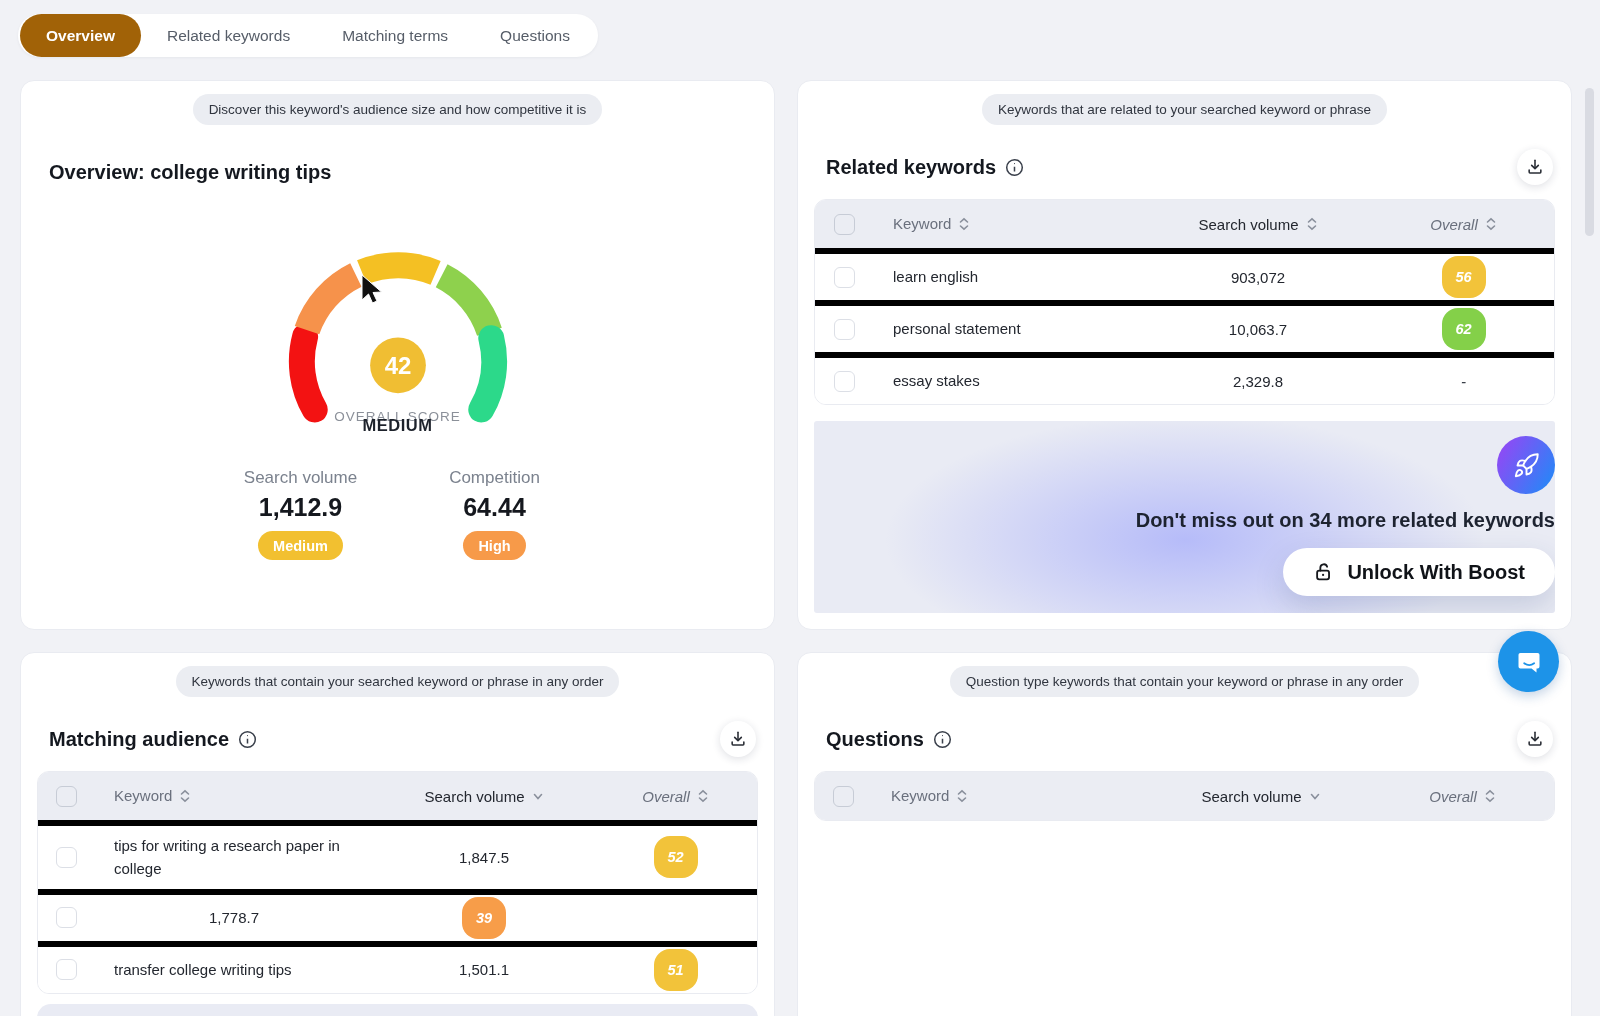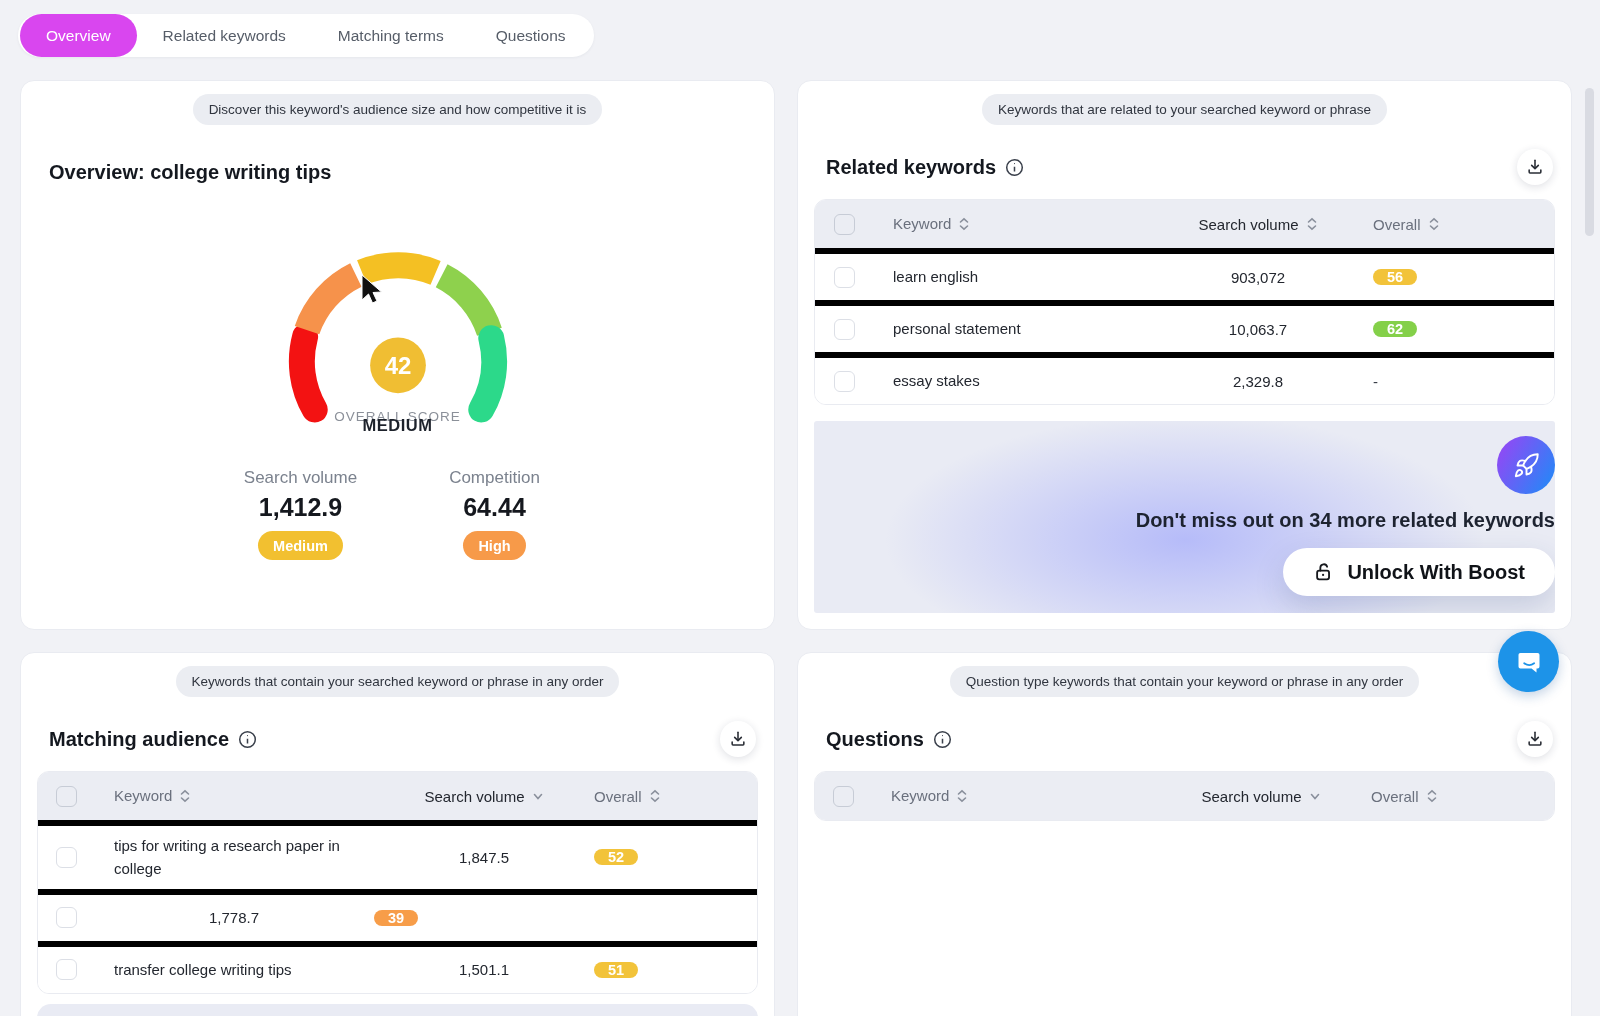--- a/index.html
+++ b/index.html
@@ -16,21 +16,21 @@
     background:#ffffff; border-radius:22px;
     display:flex; align-items:center; padding:0 2px;
     box-shadow:0 1px 3px rgba(25,35,65,.05);
     z-index:5;
   }
   .tab{
     height:43px; padding:0 26px; display:flex; align-items:center;
     font-size:15.5px; color:#565d68; cursor:pointer; white-space:nowrap;
   }
   .tab.active{
-    background:#d946ef; color:#fff; border-radius:22px; font-weight:400;
+    background:#a16207; color:#fff; border-radius:22px; font-weight:700;
   }
   
   .grid{
     position:absolute; left:20px; top:80px; width:1552px;
     display:grid; grid-template-columns:755px 775px; grid-template-rows:550px 440px;
     gap:22px;
   }
   .panel{
     background:#fff; border:1px solid #e9ebf1; border-radius:14px;
     position:relative; overflow:hidden;
@@ -96,24 +96,24 @@
   .c-check{ display:flex; justify-content:center; }
   .checkbox{
     width:21px; height:21px; border:1.5px solid #dcdfe6; border-radius:6px;
     background:#fff; cursor:pointer;
   }
   .head .checkbox{ border-color:#c7ccd6; background:transparent; }
   .c-kw{ font-size:15px; color:#23272f; line-height:1.55; padding:8px 12px 8px 20px; }
   .head .c-kw{ display:flex; align-items:center; gap:7px; color:#6a707d; padding:0 0 0 20px; }
   .c-sv{ font-size:15px; color:#23272f; text-align:center; }
   .head .c-sv{ display:flex; align-items:center; justify-content:center; gap:7px; }
-  .c-ov{ display:flex; align-items:center; }
+  .c-ov{ display:flex; justify-content:center; align-items:center;font-style:italic; }
   .head .c-ov{ gap:7px; }
   .badge{
-    min-width:44px; height:16px; border-radius:16px; padding:0 10px;
+    min-width:44px; height:42px; border-radius:16px; padding:0 10px;
     display:flex; align-items:center; justify-content:center;
     color:#fff; font-size:14.5px; font-weight:700;
   }
   .overall-dash{ font-size:15px; color:#3a3f49; }
   .mat .c-kw, .que .c-kw{ max-width:300px; }
   .que .trow.data{ min-height:104px; }
   
   .boost{
     margin:16px 16px 0; background:#e9ebf4; border-radius:3px; height:192px;
     position:relative; display:flex; flex-direction:column; align-items:flex-end;

